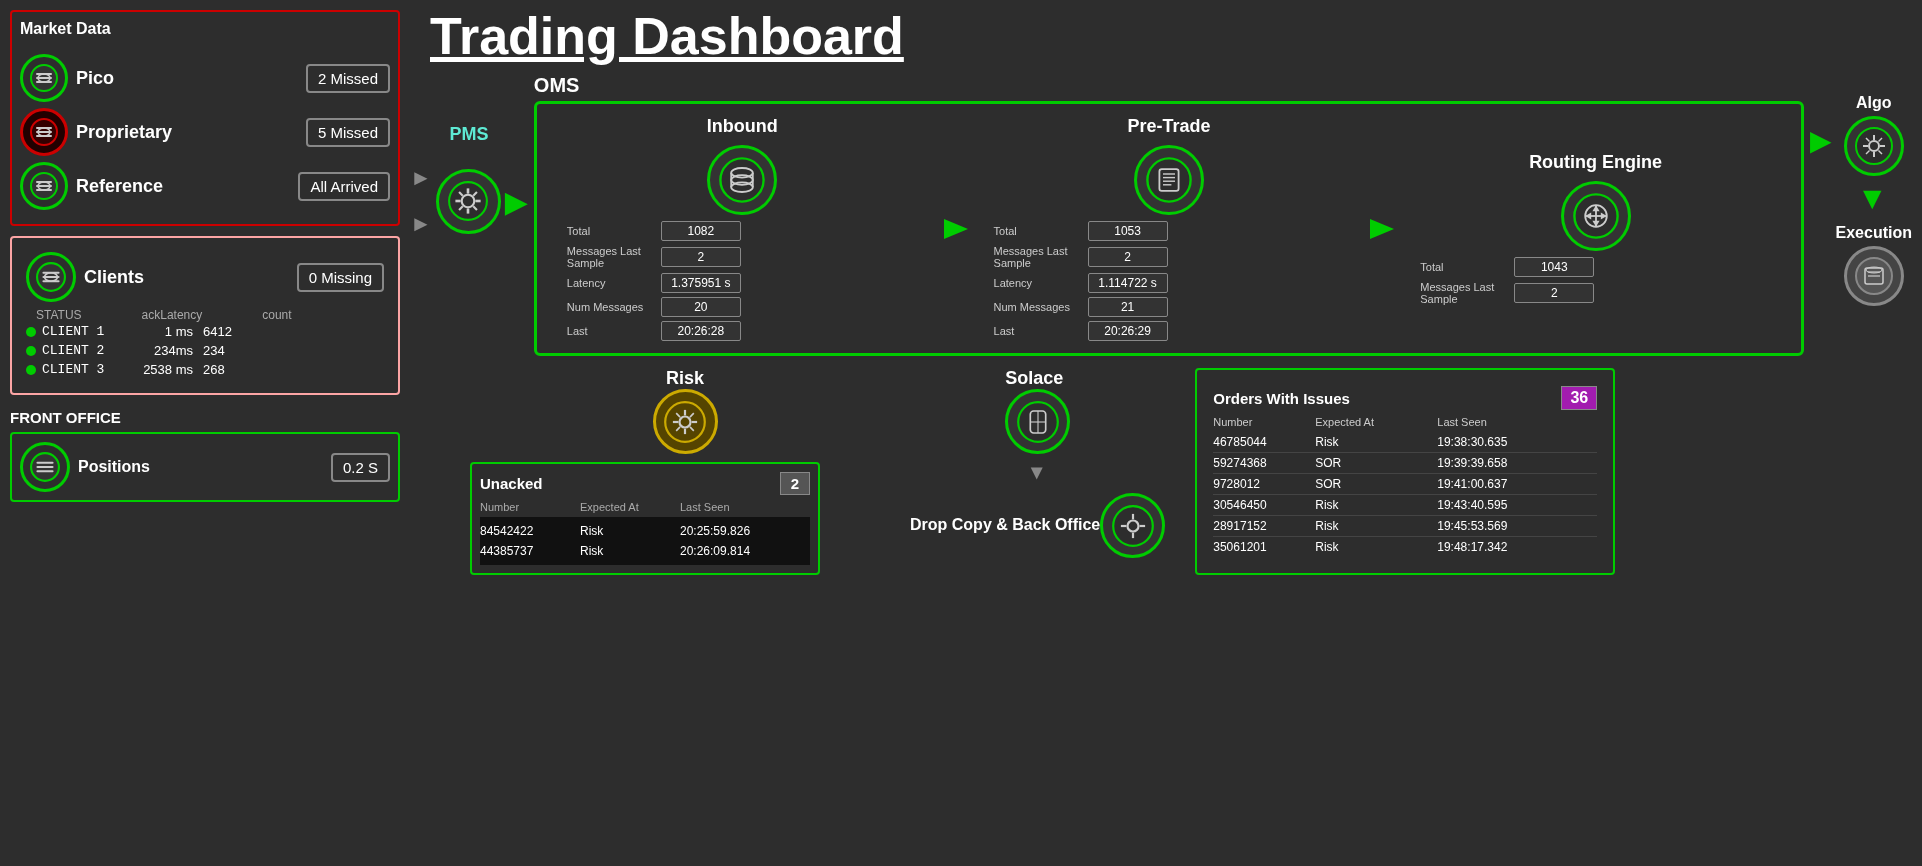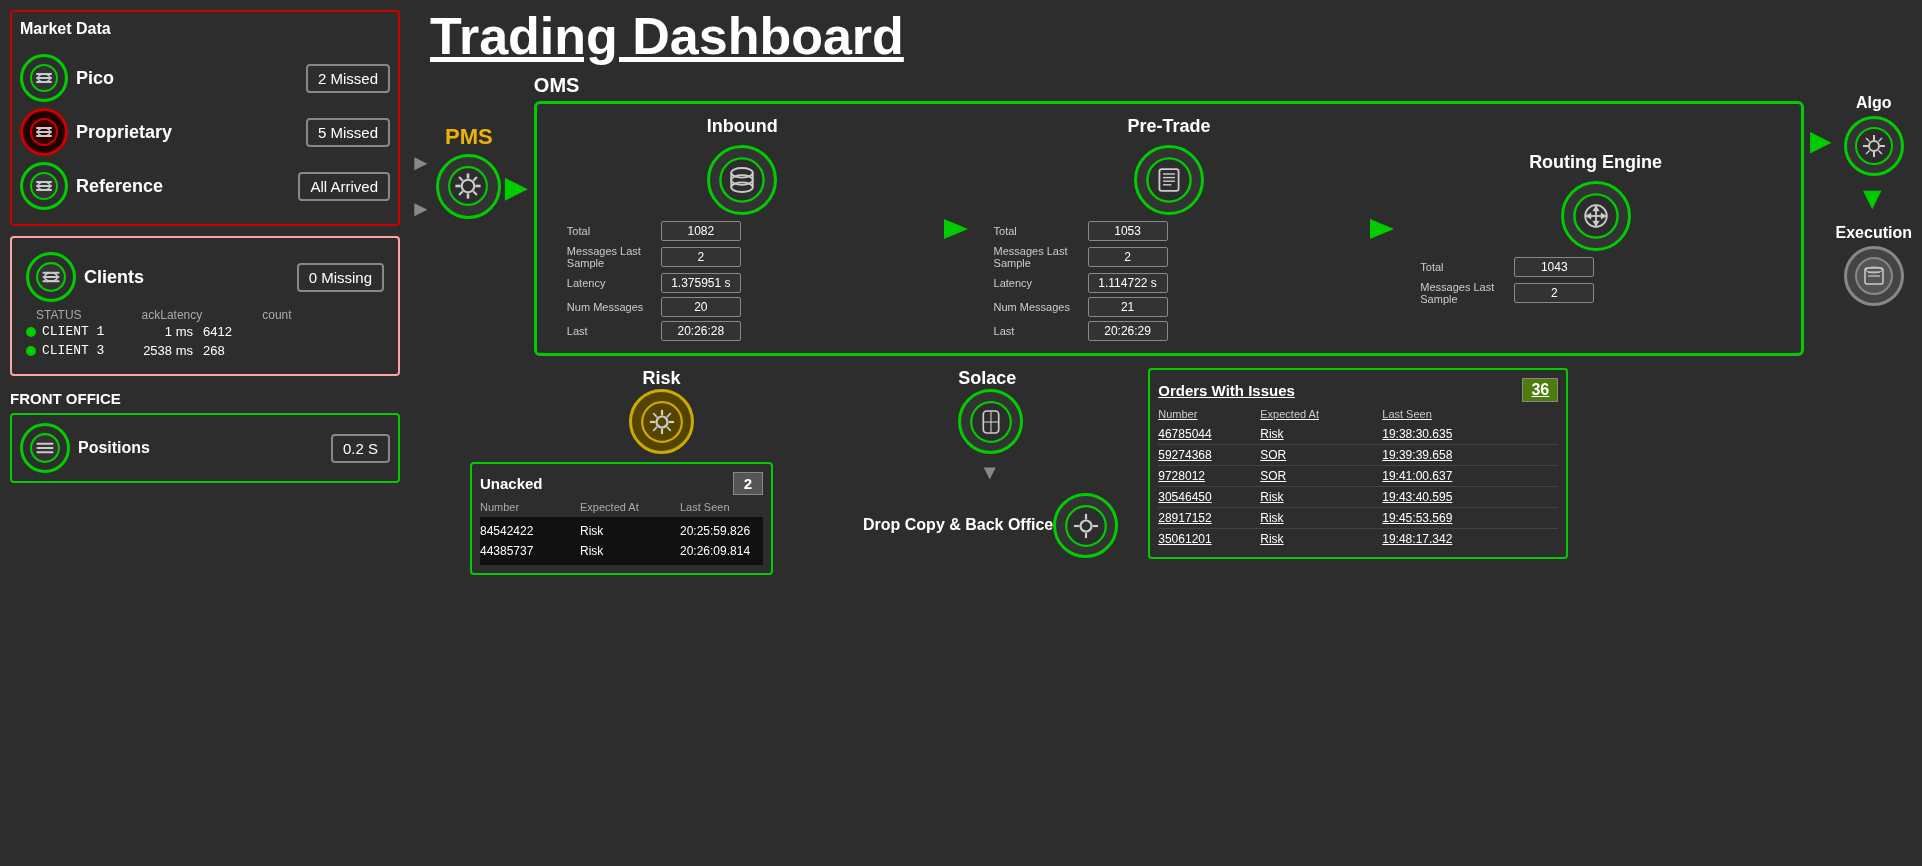--- a/index.html
+++ b/index.html
@@ -240,36 +240,35 @@
       display: flex;
       align-items: center;
       justify-content: center;
       margin-bottom: 6px;
     }
 
     
     .issues-table {
       border: 2px solid #00cc00;
       border-radius: 4px;
-      padding: 8px;
+      padding: 16px;
       font-size: 12px;
-      text-decoration: underline;
     }
     .issues-table-header-row {
       display: flex;
       justify-content: space-between;
       align-items: center;
       margin-bottom: 6px;
     }
     .issues-title {
       font-size: 15px;
       font-weight: bold;
     }
     .issues-count {
-      background: #4d7c0f;
+      background: #a21caf;
       border: 1px solid #888;
       padding: 2px 8px;
       font-size: 16px;
       font-weight: bold;
     }
     .table-cols {
       display: grid;
       grid-template-columns: 100px 120px 140px;
       gap: 2px;
       color: #ccc;
@@ -366,20 +365,26 @@
         <span>STATUS</span>
         <span>ackLatency</span>
         <span>count</span>
       </div>
       <div>
         <div class="client-row">
           <div class="dot"></div>
           <span class="client-name">CLIENT 1</span>
           <span class="client-latency">1 ms</span>
           <span class="client-count">6412</span>
+        </div>
+        <div class="client-row">
+          <div class="dot"></div>
+          <span class="client-name">CLIENT 2</span>
+          <span class="client-latency">234ms</span>
+          <span class="client-count">234</span>
         </div>
         <div class="client-row">
           <div class="dot"></div>
           <span class="client-name">CLIENT 3</span>
           <span class="client-latency">2538 ms</span>
           <span class="client-count">268</span>
         </div>
       </div>
     </div>
 
@@ -402,21 +407,21 @@
     </div>
   </div>
 
   <div class="main-area">
 
     <div class="dashboard-title">Trading Dashboard</div>
 
     <div style="display:flex; align-items:flex-start; gap:0; margin-top:4px;">
 
       <div style="display:flex; flex-direction:column; align-items:center; margin-right:6px; margin-top:50px;">
-        <div style="color:#eab308; font-size:22px; font-weight:bold; margin-bottom:0;">PMS</div>
+        <div style="color:#5eead4; font-size:18px; font-weight:bold; margin-bottom:20px;">PMS</div>
         <div style="display:flex; align-items:center; gap:4px;">
 
           <div style="display:flex; flex-direction:column; gap:20px; color:#888;">
             <span style="font-size:22px;">►</span>
             <span style="font-size:22px;">►</span>
           </div>
           <div class="circle-icon" style="border-color:#00cc00; width:65px; height:65px; margin-bottom:0; background:#333;">
             <svg viewBox="0 0 40 40" width="42" height="42" fill="none" xmlns="http://www.w3.org/2000/svg">
               <circle cx="20" cy="20" r="18" stroke="#00cc00" stroke-width="2" fill="#2d2d2d"></circle>
 
@@ -608,21 +613,21 @@
               <line x1="9" y1="20" x2="14" y2="20" stroke="#ccc" stroke-width="2"></line>
               <line x1="26" y1="20" x2="31" y2="20" stroke="#ccc" stroke-width="2"></line>
               <line x1="12" y1="12" x2="15.5" y2="15.5" stroke="#ccc" stroke-width="1.5"></line>
               <line x1="24.5" y1="24.5" x2="28" y2="28" stroke="#ccc" stroke-width="1.5"></line>
               <line x1="28" y1="12" x2="24.5" y2="15.5" stroke="#ccc" stroke-width="1.5"></line>
               <line x1="15.5" y1="24.5" x2="12" y2="28" stroke="#ccc" stroke-width="1.5"></line>
             </svg>
           </div>
         </div>
 
-        <div class="unacked-table" style="width:303px;">
+        <div class="unacked-table" style="width:350px;">
           <div style="display:flex; justify-content:space-between; align-items:center; margin-bottom:6px;">
             <span style="font-size:15px; font-weight:bold;">Unacked</span>
             <span style="background:#555; border:1px solid #888; padding:2px 10px; font-size:15px; font-weight:bold;">2</span>
           </div>
           <div style="display:grid; grid-template-columns:100px 100px 130px; color:#aaa; font-size:11px; margin-bottom:4px;">
             <span>Number</span>
             <span>Expected At</span>
             <span>Last Seen</span>
           </div>
           <div style="background:#111; padding:4px 0;">

